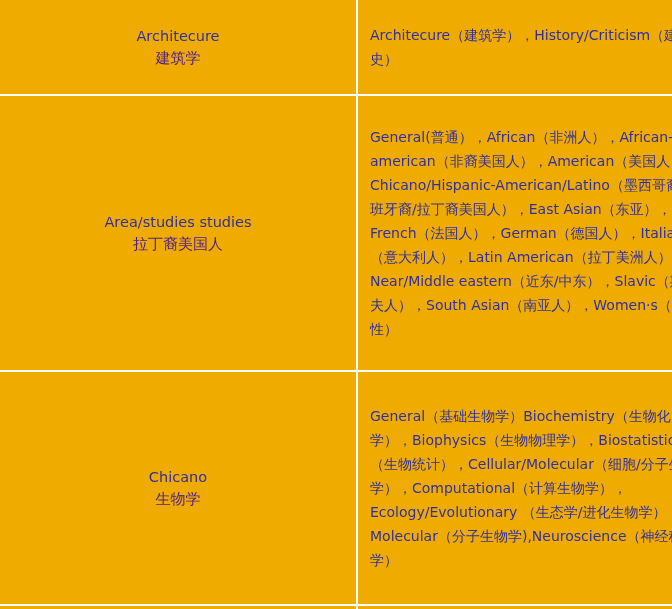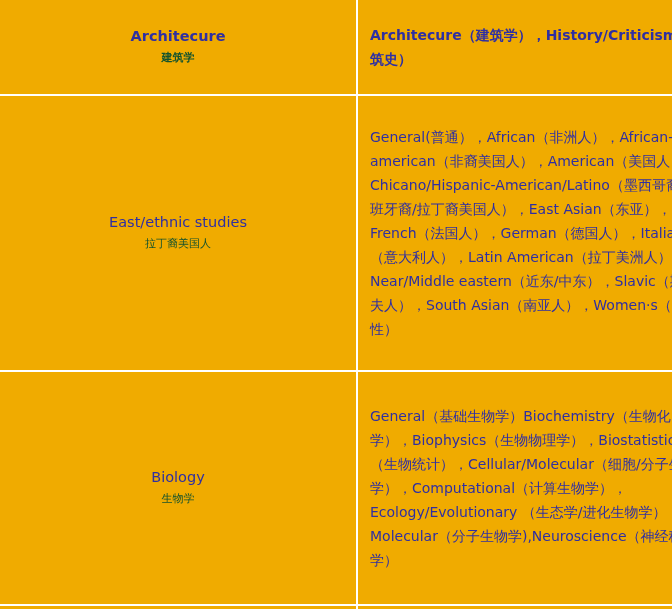--- a/index.html
+++ b/index.html
@@ -36,61 +36,61 @@
     width: 336px;
     vertical-align: middle;
     padding: 8px 10px 8px 12px;
   }
   .cat-en {
     font-size: 14.5px;
     line-height: 22px;
     color: #2f2fa2;
   }
   .cat-zh {
-    font-size: 11px;
+    font-size: 15px;
     line-height: 22px;
-    color: #14532d;
+    color: #4c1d95;
   }
   .majors {
     font-size: 14px;
     line-height: 24px;
     color: #2f2fa2;
     word-break: break-word;
   }
-  .row-arch .col-left, .row-arch .col-right { height: 78px; font-weight: bold; }
+  .row-arch .col-left, .row-arch .col-right { height: 78px; }
   .row-area .col-left, .row-area .col-right { height: 258px; }
   .row-bio  .col-left, .row-bio  .col-right { height: 216px; }
   .row-cs   .col-left, .row-cs   .col-right { height: 55px; }
 </style>
 </head>
 <body>
 
 <table class="table">
   <tbody>
     <tr class="row-arch">
       <td class="col-left">
         <div class="cat-en">Architecure</div>
         <div class="cat-zh">建筑学</div>
       </td>
       <td class="col-right">
         <div class="majors">Architecure（建筑学），History/Criticism（建筑史）</div>
       </td>
     </tr>
     <tr class="row-area">
       <td class="col-left">
-        <div class="cat-en">East/ethnic studies</div>
+        <div class="cat-en">Area/studies studies</div>
         <div class="cat-zh">拉丁裔美国人</div>
       </td>
       <td class="col-right">
         <div class="majors">General(普通），African（非洲人），African-american（非裔美国人），American（美国人），Chicano/Hispanic-American/Latino（墨西哥裔/西班牙裔/拉丁裔美国人），East Asian（东亚），French（法国人），German（德国人），Italian（意大利人），Latin American（拉丁美洲人），Near/Middle eastern（近东/中东），Slavic（斯拉夫人），South Asian（南亚人），Women·s（女性）</div>
       </td>
     </tr>
     <tr class="row-bio">
       <td class="col-left">
-        <div class="cat-en">Biology</div>
+        <div class="cat-en">Chicano</div>
         <div class="cat-zh">生物学</div>
       </td>
       <td class="col-right">
         <div class="majors">General（基础生物学）Biochemistry（生物化学），Biophysics（生物物理学），Biostatistics（生物统计），Cellular/Molecular（细胞/分子生物学），Computational（计算生物学），Ecology/Evolutionary （生态学/进化生物学），Molecular（分子生物学),Neuroscience（神经科学）</div>
       </td>
     </tr>
     <tr class="row-cs">
       <td class="col-left">
         
         

